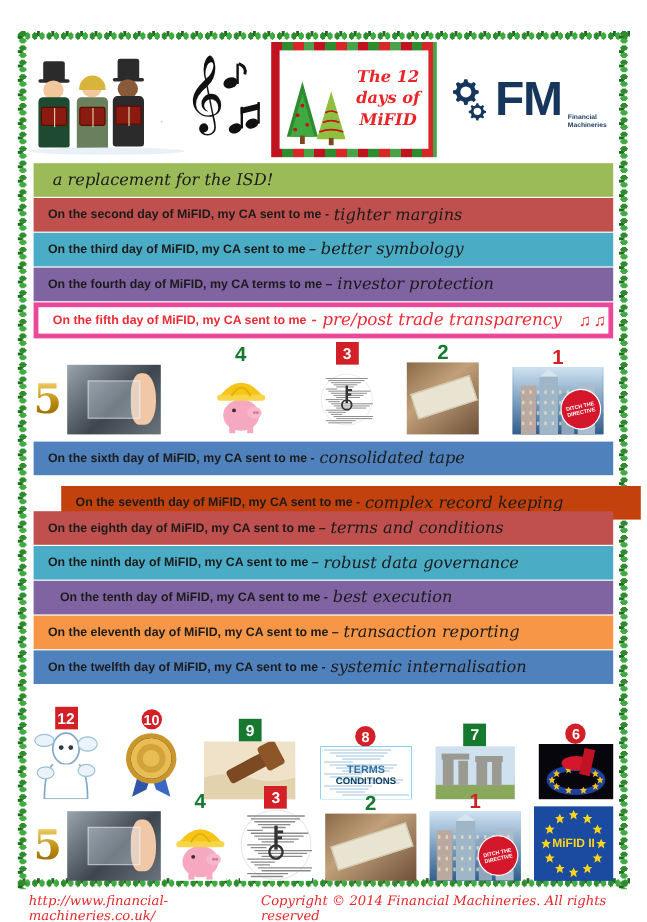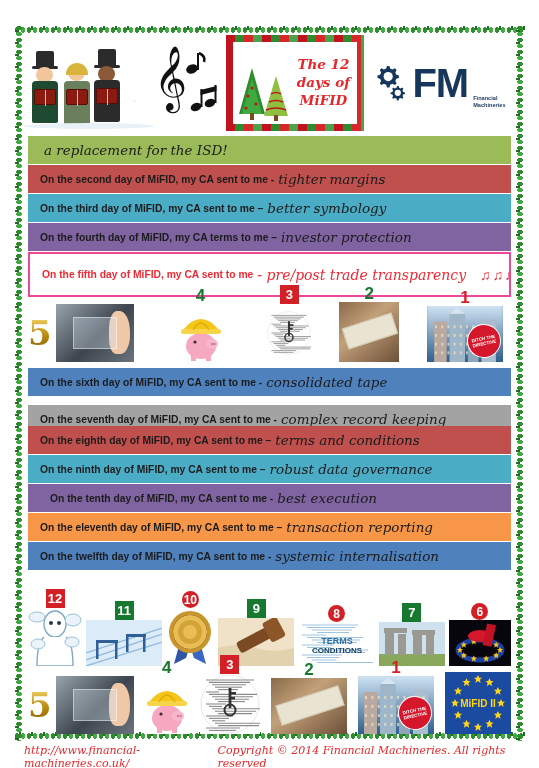--- a/index.html
+++ b/index.html
@@ -113,22 +113,22 @@
     font-weight: bold;
   }
   .bar .script {
     font-family: "DejaVu Serif", serif;
     font-style: italic;
     font-size: 13.5px;
     margin-left: 4px;
   }
   .bar.highlight {
     background: #ffffff !important;
-    border: 2px solid #ec4899;
-    height: 45px;
+    border: 4px solid #ec4899;
+    height: 30px;
   }
   .bar.highlight .plain, .bar.highlight .script { color: #ee2a35; }
   .bar.highlight .script { font-size: 14px; }
   .notes-inline { margin-left: 14px; color: #ee2a35; font-size: 14px; letter-spacing: 2px; }
 
   
   .strip { position: absolute; left: 28px; width: 483px; display: flex; align-items: flex-end; }
   .cell { position: relative; display: flex; flex-direction: column; align-items: center; }
   .pic { background: #ddd; position: relative; overflow: hidden; }
 
@@ -302,21 +302,21 @@
       </div>
       <div class="bar highlight" style="top: 252px; background: rgb(255, 255, 255);">
         <span class="plain">On the fifth day of MiFID, my CA sent to me </span>
         <span class="script">- pre/post trade transparency</span>
         <span class="notes-inline">♫♫♪ ♪ ♪</span>
       </div>
       <div class="bar" style="top: 368px; background: rgb(79, 129, 189);">
         <span class="plain">On the sixth day of MiFID, my CA sent to me - </span>
         <span class="script">consolidated tape</span>
       </div>
-      <div class="bar" style="top: 405px; background: #a3a3a3;">
+      <div class="bar" style="top: 405px; background: #c2410c; margin-left: 23px;">
         <span class="plain">On the seventh day of MiFID, my CA sent to me - </span>
         <span class="script">complex record keeping</span>
       </div>
       <div class="bar" style="top: 426px; background: rgb(192, 80, 77);">
         <span class="plain">On the eighth day of MiFID, my CA sent to me – </span>
         <span class="script">terms and conditions</span>
       </div>
       <div class="bar" style="top: 455px; background: rgb(75, 172, 198);">
         <span class="plain">On the ninth day of MiFID, my CA sent to me – </span>
         <span class="script">robust data governance</span>
@@ -461,39 +461,20 @@
       <circle cx="23" cy="15" r="2" fill="#2a3a42"></circle>
               <circle cx="31" cy="15" r="2" fill="#2a3a42"></circle>
       <path d="M16 29 q-7 6 -7 29 h36 q0-23 -7-29" fill="#fff" stroke="#7fa8c4" stroke-width="1.4"></path>
       <ellipse cx="9" cy="9" rx="8" ry="5" fill="#eaf3fa" stroke="#9cc0d8"></ellipse>
       <ellipse cx="45" cy="12" rx="8" ry="6" fill="#eaf3fa" stroke="#9cc0d8"></ellipse>
       <ellipse cx="10" cy="36" rx="7" ry="5" fill="#eaf3fa" stroke="#9cc0d8"></ellipse>
       <ellipse cx="44" cy="34" rx="7" ry="5" fill="#eaf3fa" stroke="#9cc0d8"></ellipse>
     </svg></div>
         </div>
         <div class="cell">
-          <div class="badge-sq badge-grn">11</div>
-          <div class="pic pic-hurdle" style="width: 76px; height: 46px;"><svg width="76" height="46" viewBox="0 0 76 46">
-      <rect width="76" height="46" fill="#dcebf8"></rect>
-      <g stroke="#8fb8dc" stroke-width="1.2">
-        <line x1="0" y1="40" x2="76" y2="14"></line>
-                <line x1="0" y1="46" x2="76" y2="22"></line>
-                <line x1="0" y1="33" x2="76" y2="8"></line>
-      </g>
-      <g fill="#2f5f96">
-        <rect x="10" y="20" width="22" height="3"></rect>
-                <rect x="10" y="23" width="2.5" height="16"></rect>
-                <rect x="29" y="23" width="2.5" height="16"></rect>
-        <rect x="40" y="14" width="20" height="3"></rect>
-                <rect x="40" y="17" width="2.5" height="15"></rect>
-                <rect x="57" y="17" width="2.5" height="15"></rect>
-      </g>
-    </svg></div>
-        </div>
-        <div class="cell">
           <div class="badge-sq badge-circ">10</div>
           <div class="pic pic-medal" style="width: 48px; height: 58px;"><svg width="48" height="58" viewBox="0 0 48 58">
       <polygon points="14,34 8,56 20,50 24,38" fill="#2f55a8"></polygon>
       <polygon points="34,34 40,56 28,50 24,38" fill="#3a66c4"></polygon>
       <circle cx="24" cy="24" r="21" fill="#c9962e"></circle>
       <circle cx="24" cy="24" r="17" fill="#e3b council"></circle>
       <circle cx="24" cy="24" r="17" fill="#e8be54"></circle>
       <circle cx="24" cy="24" r="12" fill="#d2a338"></circle>
       <circle cx="24" cy="24" r="7" fill="#e8be54"></circle>
     </svg></div>

